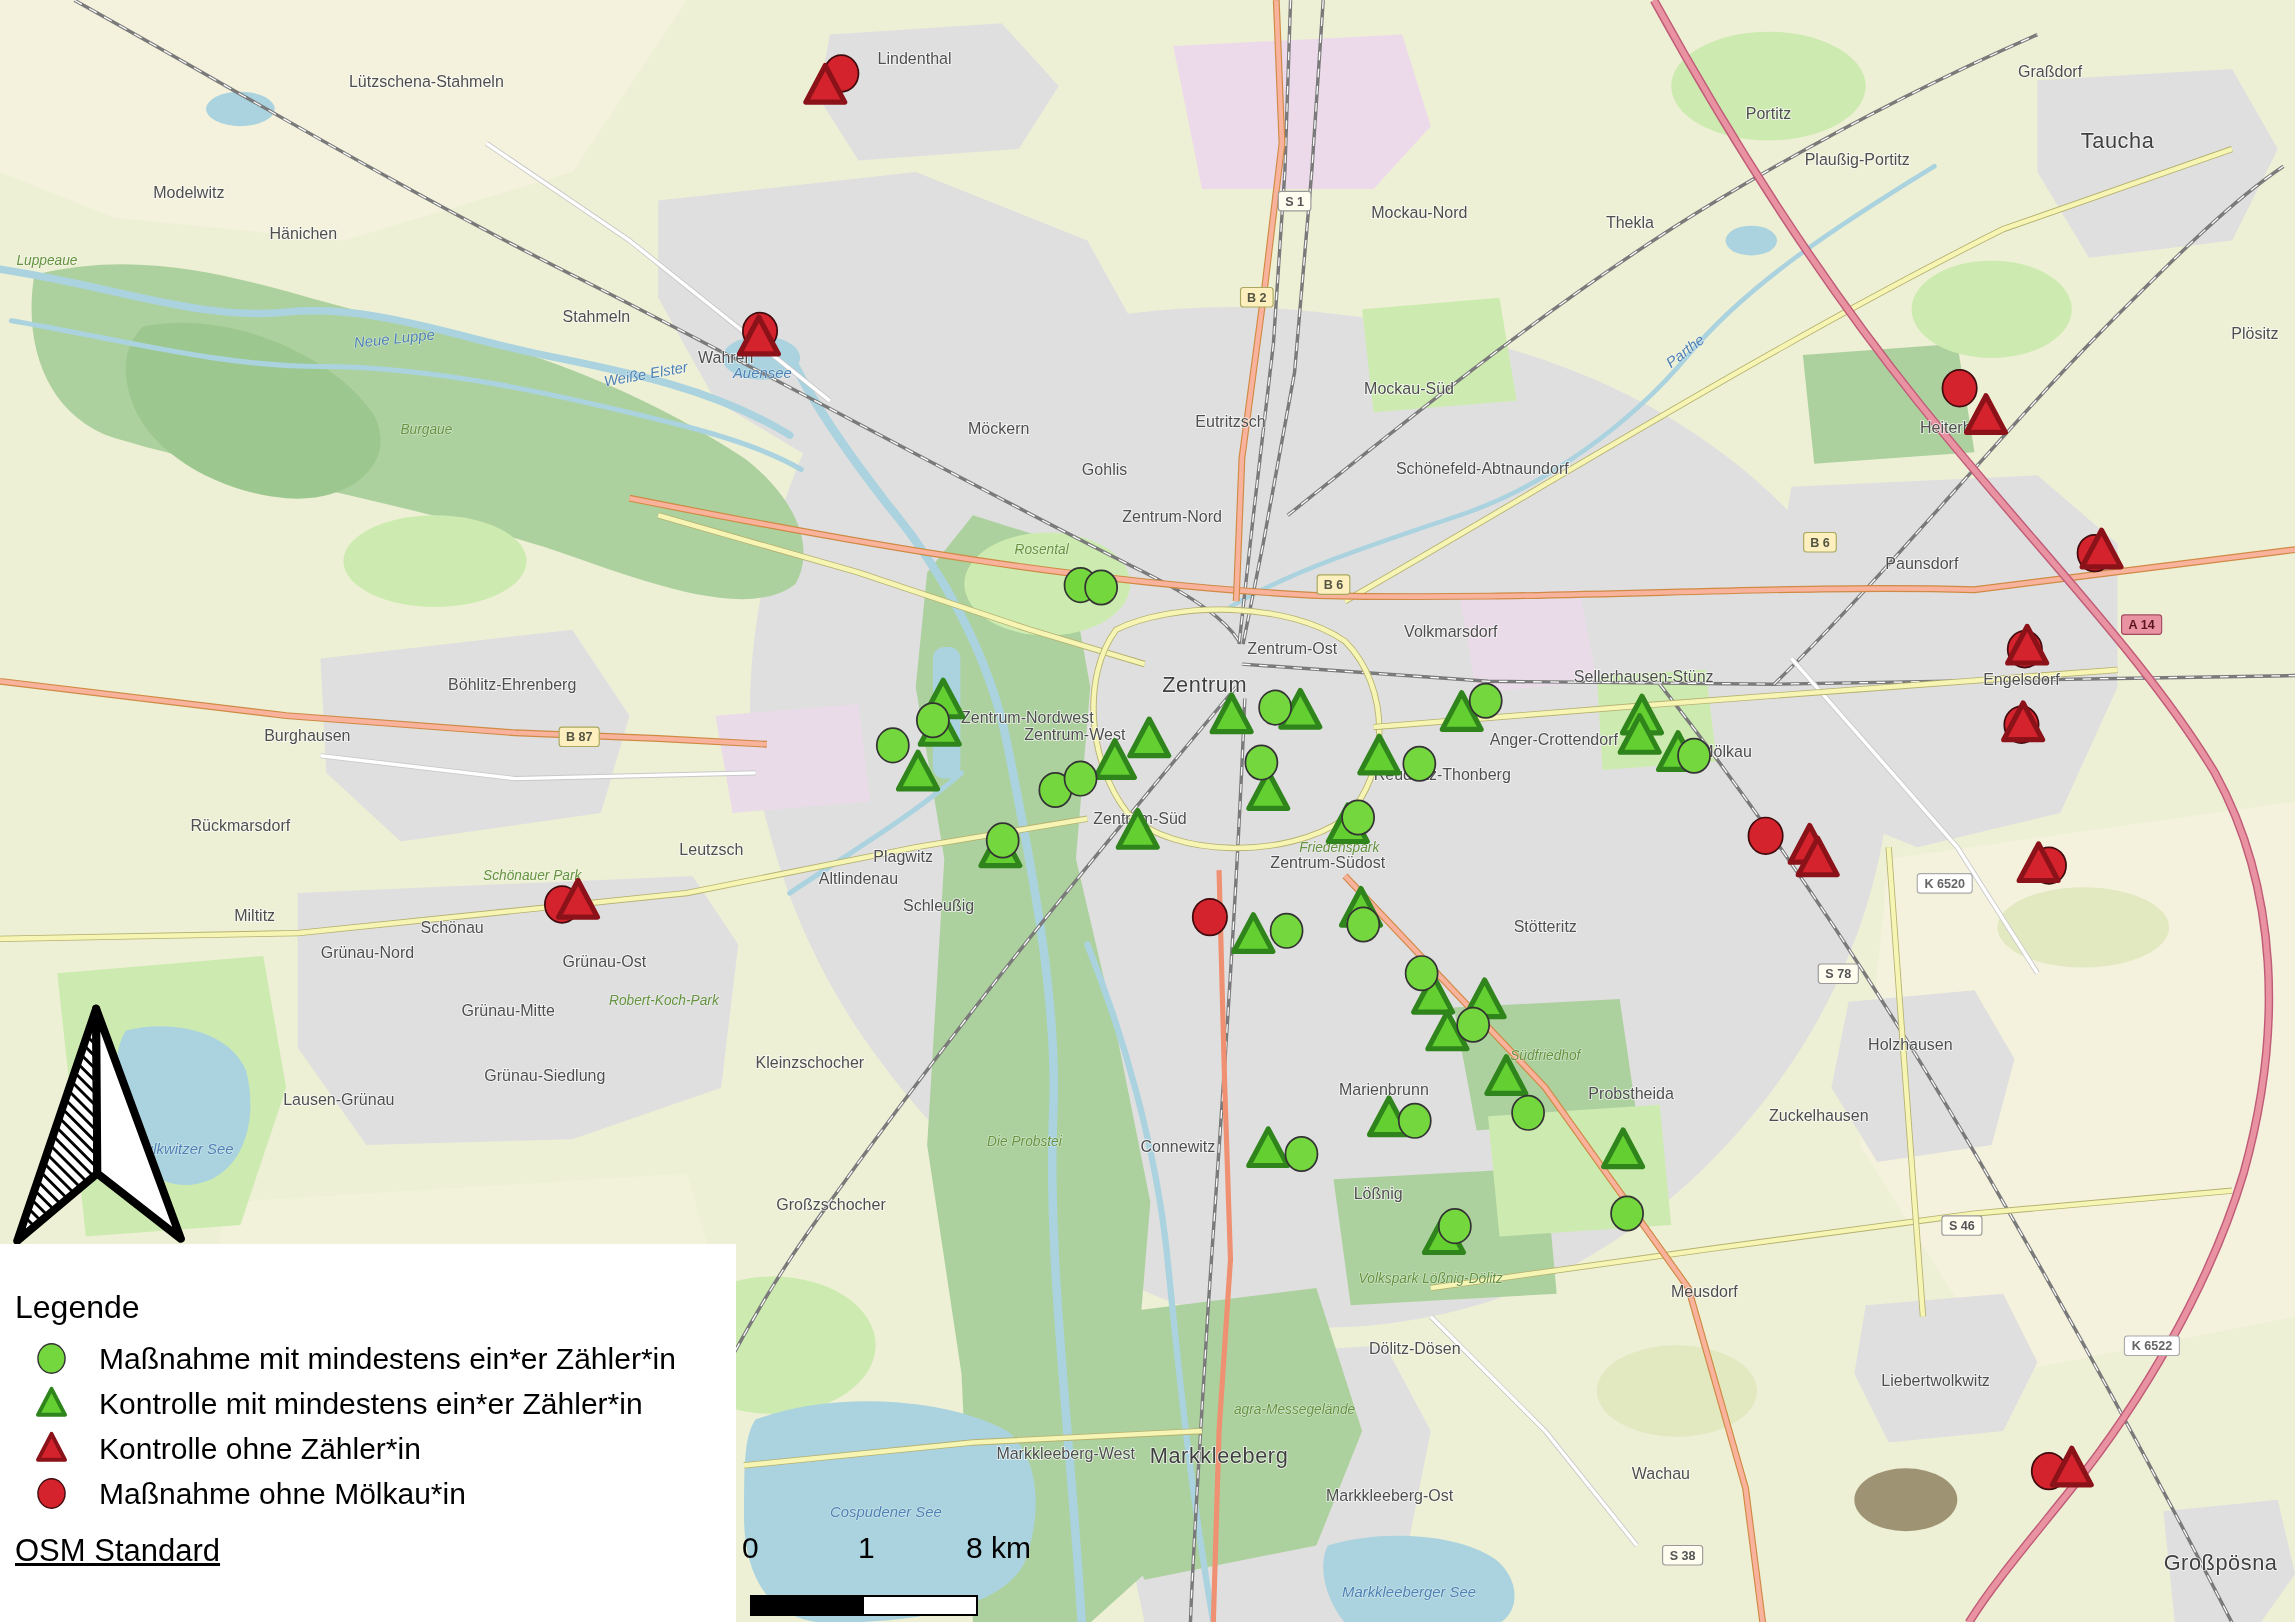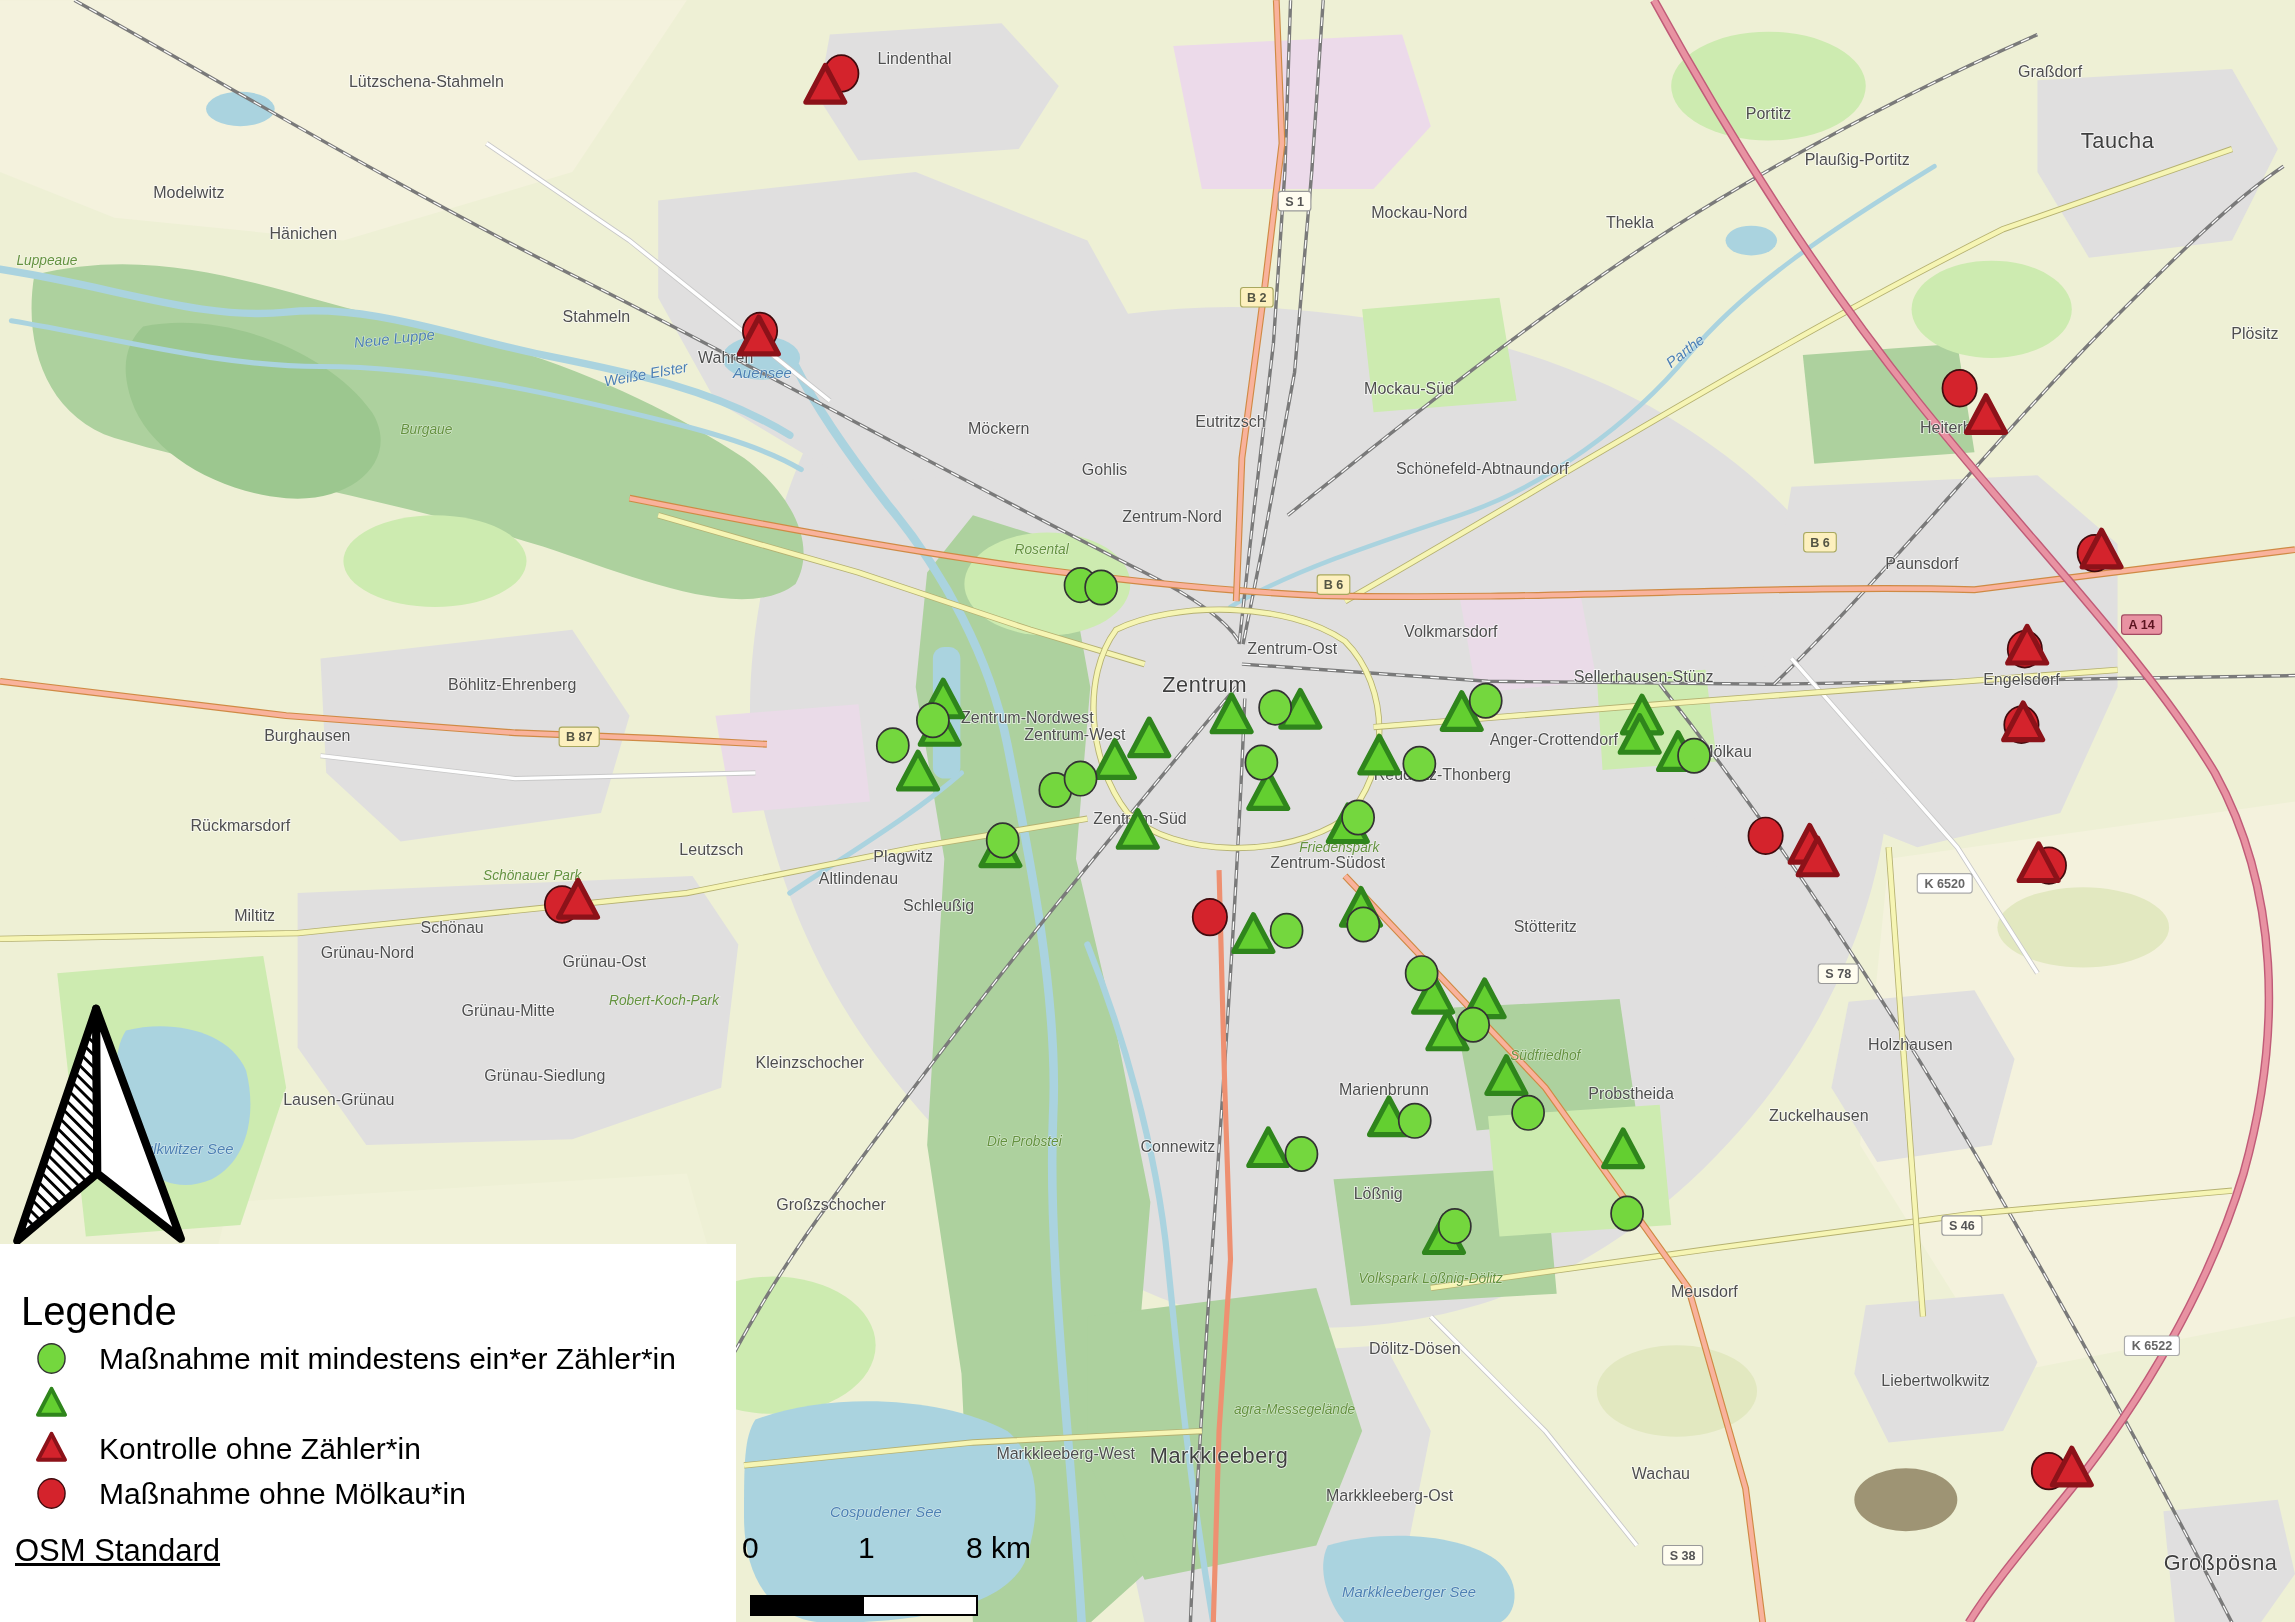--- a/index.html
+++ b/index.html
@@ -18,21 +18,21 @@
   .wr{fill:none;stroke:#ffffff;stroke-width:6;}
   .railc{fill:none;stroke:#7a7a7a;stroke-width:6;}
   .raild{fill:none;stroke:#ffffff;stroke-width:2.2;stroke-dasharray:15 15;}
   .lbl-town{font-size:28px;fill:#4e4e4e;text-anchor:middle;paint-order:stroke;stroke:#ffffff;stroke-width:3px;stroke-opacity:.75;}
   .lbl-city{font-size:38px;fill:#3f3f3f;text-anchor:middle;letter-spacing:1px;paint-order:stroke;stroke:#ffffff;stroke-width:3px;stroke-opacity:.75;}
   .lbl-water{font-size:26px;fill:#4d80b3;font-style:italic;text-anchor:middle;paint-order:stroke;stroke:#ffffff;stroke-width:2px;stroke-opacity:.5;}
   .lbl-park{font-size:24px;fill:#64923f;font-style:italic;text-anchor:middle;paint-order:stroke;stroke:#ffffff;stroke-width:2px;stroke-opacity:.5;}
   .lbl-shield{font-size:22px;font-weight:bold;text-anchor:middle;}
   
   #legend{position:absolute;left:0;top:1244px;width:736px;height:379px;background:#ffffff;color:#000;}
-  #legend .title{position:absolute;left:15px;top:45px;font-size:40px;margin-left:6px;}
+  #legend .title{position:absolute;left:15px;top:45px;font-size:32px;}
   #legend .rows{position:absolute;left:0;top:92px;width:100%;}
   #legend .row{display:flex;align-items:center;height:45px;padding-left:34px;}
   #legend .row svg{flex:0 0 35px;}
   #legend .row .lab{margin-left:30px;font-size:30px;white-space:nowrap;}
   #legend .footer{position:absolute;left:15px;top:289px;font-size:31px;text-decoration:underline;}
   
   #scalebar .num{position:absolute;top:1531px;font-size:30px;color:#000;}
   #scalebar .bar{position:absolute;left:750px;top:1595px;width:224px;height:17px;border:2.3px solid #000;background:#fff;}
   #scalebar .bar .half{position:absolute;left:0;top:0;width:50%;height:100%;background:#000;}
 </style>
@@ -384,20 +384,21 @@
         <div class="row">
           <svg width="35" height="35" viewBox="-31 -31 62 62">
             <ellipse cx="0" cy="0" rx="24" ry="26" fill="#74d73e" stroke="#333333" stroke-width="2.5"></ellipse>
           </svg>
           <span class="lab">Maßnahme mit mindestens ein*er Zähler*in</span>
         </div>
         <div class="row">
           <svg width="35" height="35" viewBox="-31 -31 62 62">
             <polygon points="0,-26 24,20 -24,20" fill="#63cf30" stroke="#2f851c" stroke-width="7" stroke-linejoin="round"></polygon>
           </svg>
+          <span class="lab">Kontrolle mit mindestens ein*er Zähler*in</span>
         </div>
         <div class="row">
           <svg width="35" height="35" viewBox="-31 -31 62 62">
             <polygon points="0,-26 24,20 -24,20" fill="#d4232c" stroke="#8c1219" stroke-width="7" stroke-linejoin="round"></polygon>
           </svg>
           <span class="lab">Kontrolle ohne Zähler*in</span>
         </div>
         <div class="row">
           <svg width="35" height="35" viewBox="-31 -31 62 62">
             <ellipse cx="0" cy="0" rx="24" ry="26" fill="#d4232c" stroke="#400b0e" stroke-width="2.5"></ellipse>

